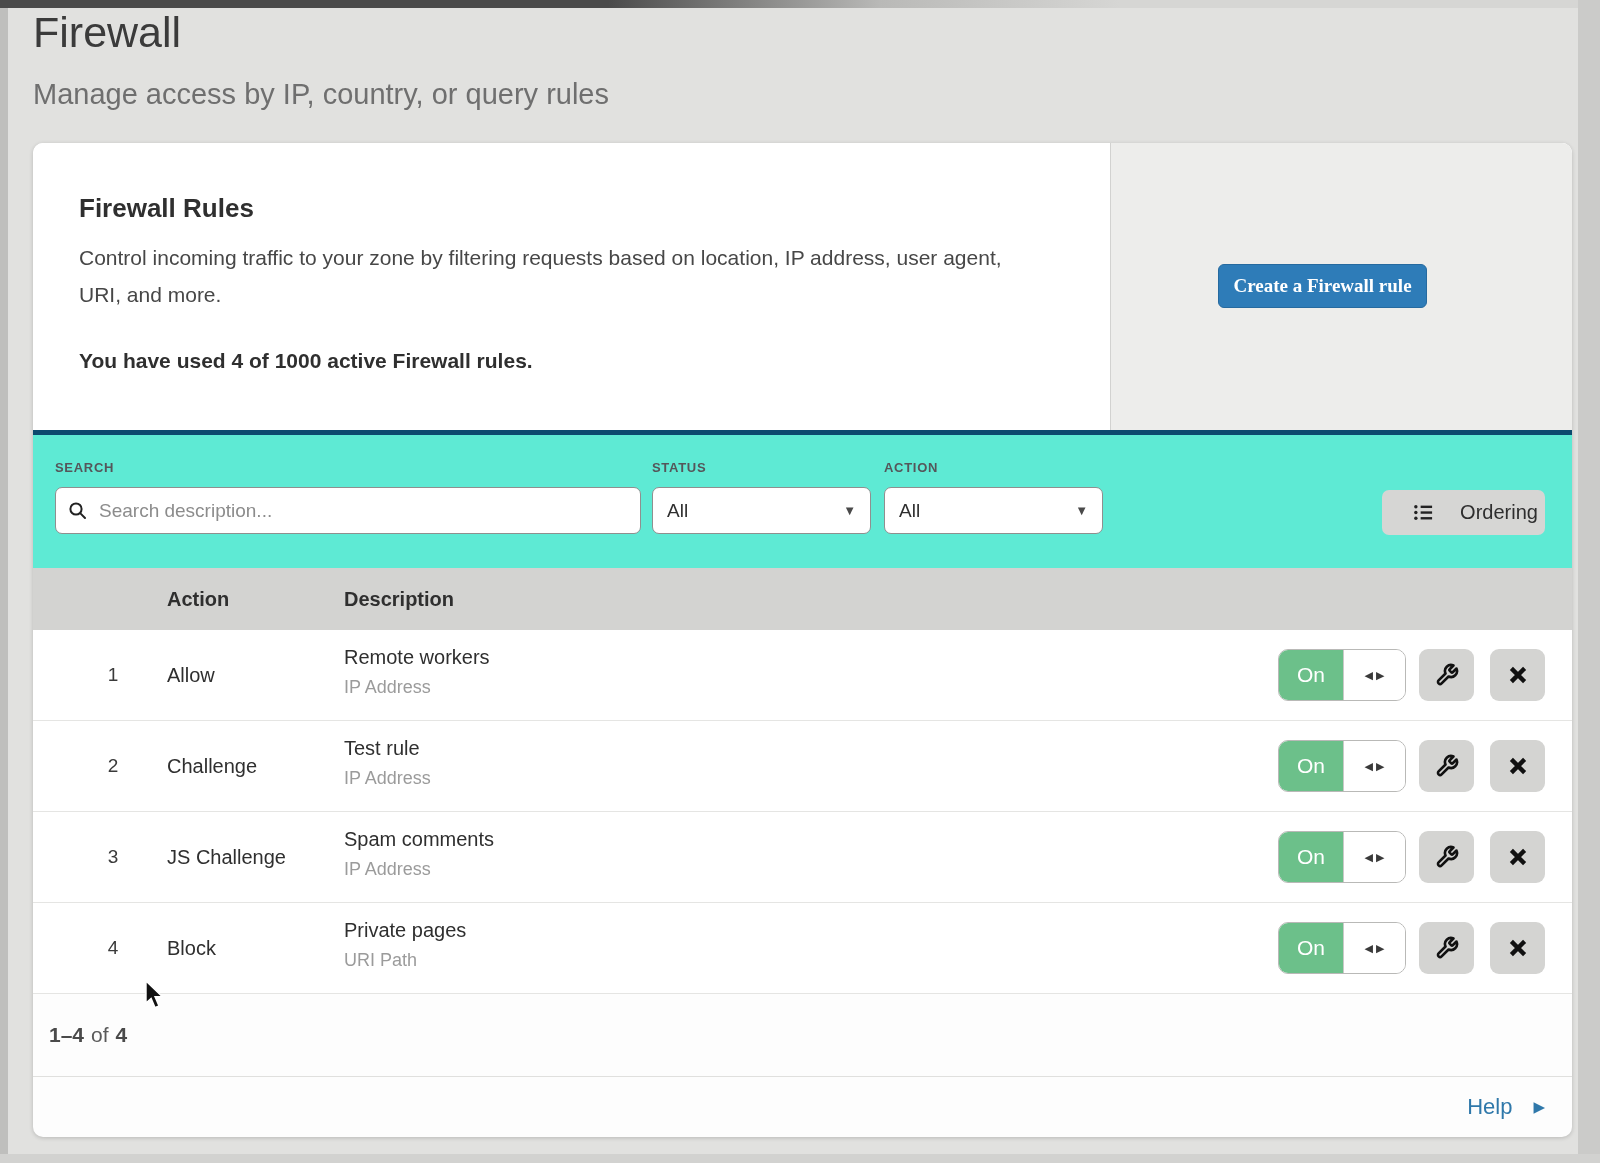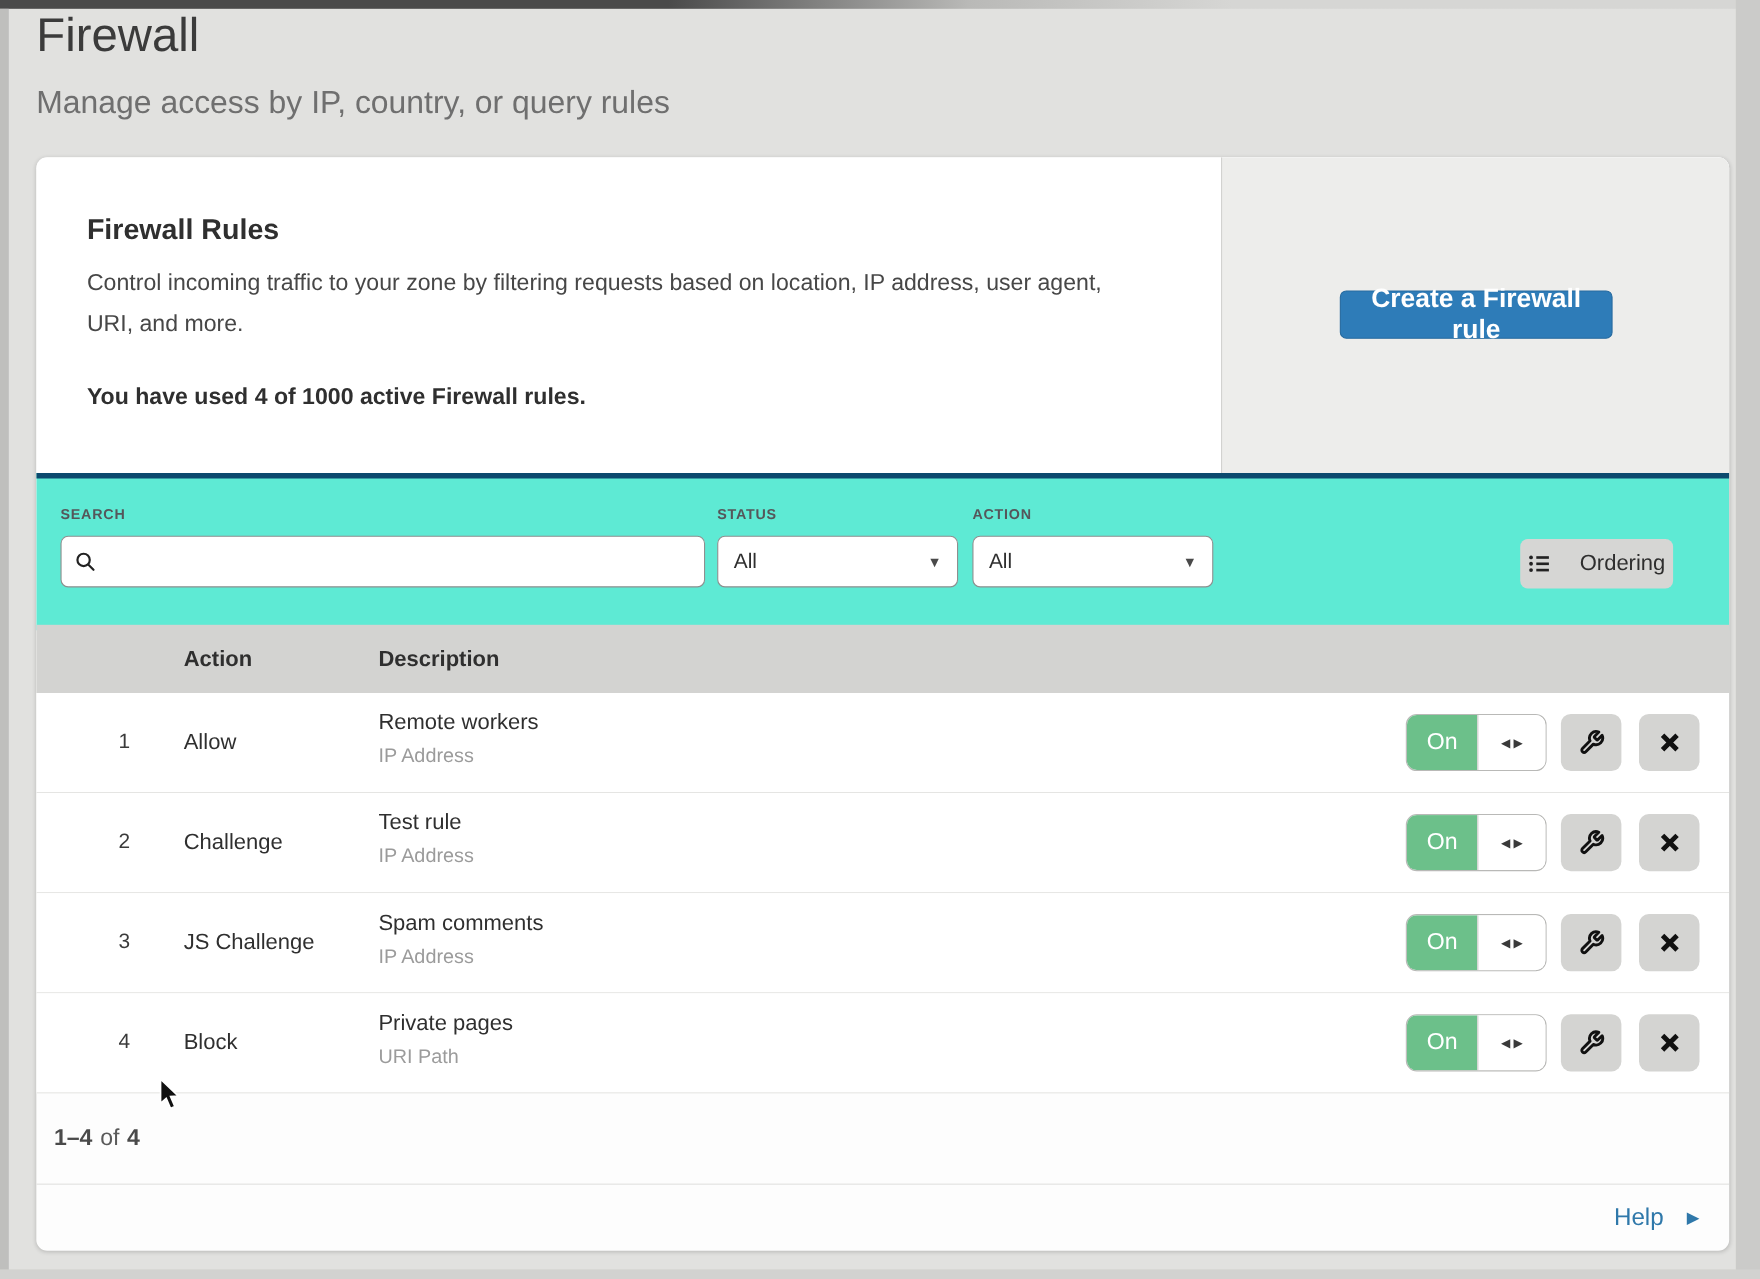--- a/index.html
+++ b/index.html
@@ -26,40 +26,40 @@
   .card{position:absolute;left:33px;top:143px;width:1539px;height:994px;
     background:#fdfdfd;border-radius:10px;box-shadow:0 1px 4px rgba(0,0,0,.18);overflow:hidden;}
 
   
   .card-top{position:absolute;left:0;top:0;width:100%;height:287px;background:#fff;}
   .cta-panel{position:absolute;left:1077px;top:0;width:462px;height:287px;
     background:#ededeb;border-left:1px solid #d2d2d0;}
   .overview-heading{position:absolute;left:46px;top:50px;font-size:26px;font-weight:700;color:#2f2f2f;}
   .overview-desc{position:absolute;left:46px;top:96px;width:965px;font-size:21px;line-height:37px;color:#474747;}
   .overview-usage{position:absolute;left:46px;top:206px;font-size:21px;font-weight:700;color:#2f2f2f;}
-  .create-btn{position:absolute;left:107px;top:121px;width:248px;height:44px;
+  .create-btn{position:absolute;left:107px;top:121px;width:209px;height:44px;
     background:#2e7cb8;border:1px solid #266a9f;border-radius:6px;color:#fff;
-    font-size:24px;font-weight:600;display:flex;align-items:center;justify-content:center;cursor:pointer;}
+    font-size:19px;font-weight:600;display:flex;align-items:center;justify-content:center;cursor:pointer;font-family:Liberation Serif, serif;}
 
   
   .filter-bar{position:absolute;left:0;top:287px;width:100%;height:138px;background:#5eead4;border-top:5px solid #0c4a6e;}
   .filter-label{position:absolute;top:25px;font-size:13px;font-weight:700;letter-spacing:.7px;color:#55565a;}
   .lbl-search{left:22px;} .lbl-status{left:619px;} .lbl-action{left:851px;}
   .search-box{position:absolute;left:22px;top:52px;width:586px;height:47px;border:1px solid #8f8f8f;
     border-radius:7px;background:#fff;display:flex;align-items:center;box-sizing:border-box;padding:0 12px;}
   .search-box input{border:none;outline:none;flex:1;font-size:19px;color:#333;margin-left:10px;
     font-family:"Liberation Sans",sans-serif;background:transparent;}
   .search-box input::placeholder{color:#8c8c8c;}
   .select{position:absolute;top:52px;width:219px;height:47px;border:1px solid #8f8f8f;border-radius:7px;
     background:#fff;box-sizing:border-box;display:flex;align-items:center;padding:0 14px;cursor:pointer;}
   .sel-status{left:619px;} .sel-action{left:851px;}
   .select .val{flex:1;font-size:19px;color:#2f2f2f;}
   .select .arrow{font-size:13px;color:#4a4a4a;}
   .ordering-btn{position:absolute;left:1349px;top:55px;width:139px;height:45px;background:#d6d6d4;
-    border-radius:7px;display:flex;align-items:center;justify-content:center;gap:26px;cursor:pointer;}
+    border-radius:7px;display:flex;align-items:center;justify-content:center;gap:26px;cursor:pointer;padding-left:24px;}
   .ordering-btn .txt{font-size:20px;color:#2e2e2e;}
 
   
   .table-head{position:absolute;left:0;top:425px;width:100%;height:62px;background:#d3d3d1;}
   .th{position:absolute;top:0;height:62px;line-height:62px;font-size:20px;font-weight:600;color:#2f2f2f;}
   .th-action{left:134px;} .th-desc{left:311px;}
   .rows{position:absolute;left:0;top:487px;width:100%;}
   .row{position:relative;width:100%;height:91px;background:#fff;border-bottom:1px solid #e5e5e3;box-sizing:border-box;}
   .row .num{position:absolute;left:60px;top:50%;transform:translateY(-50%);width:40px;text-align:center;
     font-size:19px;color:#3a3a3a;}
@@ -117,20 +117,21 @@
 
     <div class="filter-bar">
       <div class="filter-label lbl-search">SEARCH</div>
       <div class="search-box">
         <span>
           <svg width="19" height="19" viewBox="0 0 19 19">
             <circle cx="8" cy="8" r="5.6" fill="none" stroke="#222" stroke-width="2"></circle>
             <line x1="12.4" y1="12.4" x2="17" y2="17" stroke="#222" stroke-width="2" stroke-linecap="round"></line>
           </svg>
         </span>
+        <input type="text" placeholder="Search description..." style="">
       </div>
 
       <div class="filter-label lbl-status">STATUS</div>
       <div class="select sel-status">
         <span class="val">All</span>
         <span class="arrow">▼</span>
       </div>
 
       <div class="filter-label lbl-action">ACTION</div>
       <div class="select sel-action">

